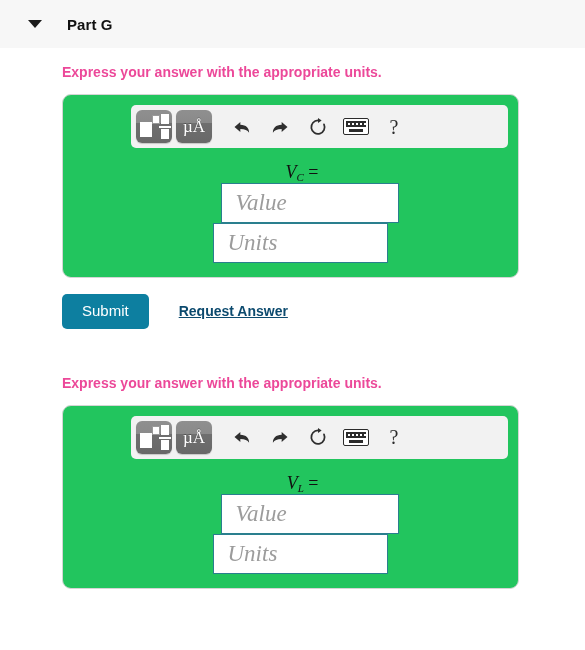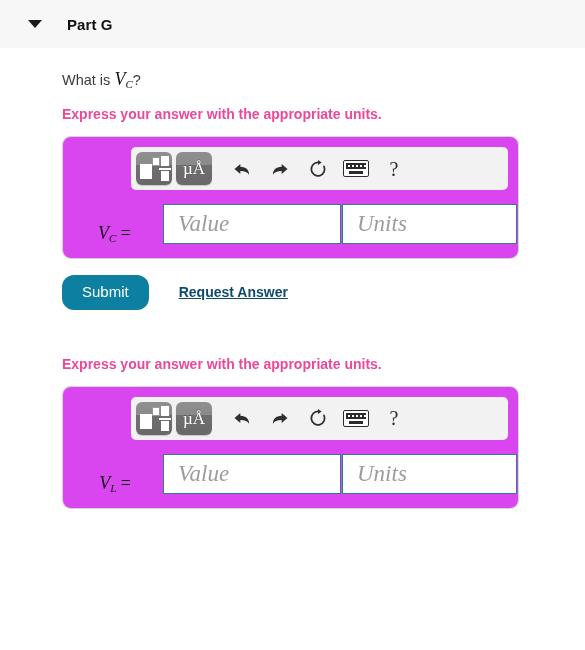--- a/index.html
+++ b/index.html
@@ -77,21 +77,21 @@
     font-size: 14.5px;
     color: #3c3c3c;
   }
 
   
   .answer-box {
     margin-top: 14px;
     width: 457px;
     border: 1px solid #d5d5d5;
     border-radius: 9px;
-    background: #d946ef;
+    background: #22c55e;
     box-sizing: border-box;
     padding: 10px 0 14px 0;
   }
 
   
   .toolbar {
     background: #f2f2f2;
     border-radius: 5px;
     margin: 0 10px 0 68px;
     height: 43px;
@@ -176,23 +176,24 @@
   }
   .kbd::after {
     content: "";
     position: absolute; left: 5px; bottom: 2px;
     width: 14px; height: 3px; background: #2b2b2b;
   }
 
   
   .input-row {
     display: flex;
-    align-items: flex-end;
+    align-items: center;
     margin-top: 14px;
     padding-left: 18px;
+    flex-direction: column;
   }
   .var-label {
     width: 50px;
     text-align: right;
     padding-right: 12px;
     white-space: nowrap;
   }
   .field {
     height: 40px;
     border: 1px solid #2a7f8e;
@@ -215,21 +216,21 @@
   
   .actions {
     display: flex;
     align-items: center;
     margin-top: 16px;
   }
   .submit-btn {
     background: #0d7fa0;
     color: #ffffff;
     border: none;
-    border-radius: 12px;
+    border-radius: 5px;
     font-family: "Liberation Sans", sans-serif;
     font-size: 15px;
     padding: 9px 20px;
     cursor: pointer;
     line-height: 1.1;
   }
   .request-link {
     color: #0c4a6e;
     font-size: 14px;
     font-weight: bold;
@@ -247,23 +248,20 @@
 
   <div>
 
     <div class="part-header">
       <span class="caret"></span>
       <span class="part-title">Part G</span>
     </div>
 
     <div class="part-body">
 
-      <div class="question">
-        <span>What is </span><span class="mvar"><span>V</span><span class="msub">C</span></span><span class="qmark">?</span>
-      </div>
 
       <div class="instruction">Express your answer with the appropriate units.</div>
 
       <div class="answer-box">
 
         <div class="toolbar">
           <div class="tb-btn">
             <span class="ti-big"></span>
             <span class="ti-sup"></span>
             <span class="ti-num"></span>

